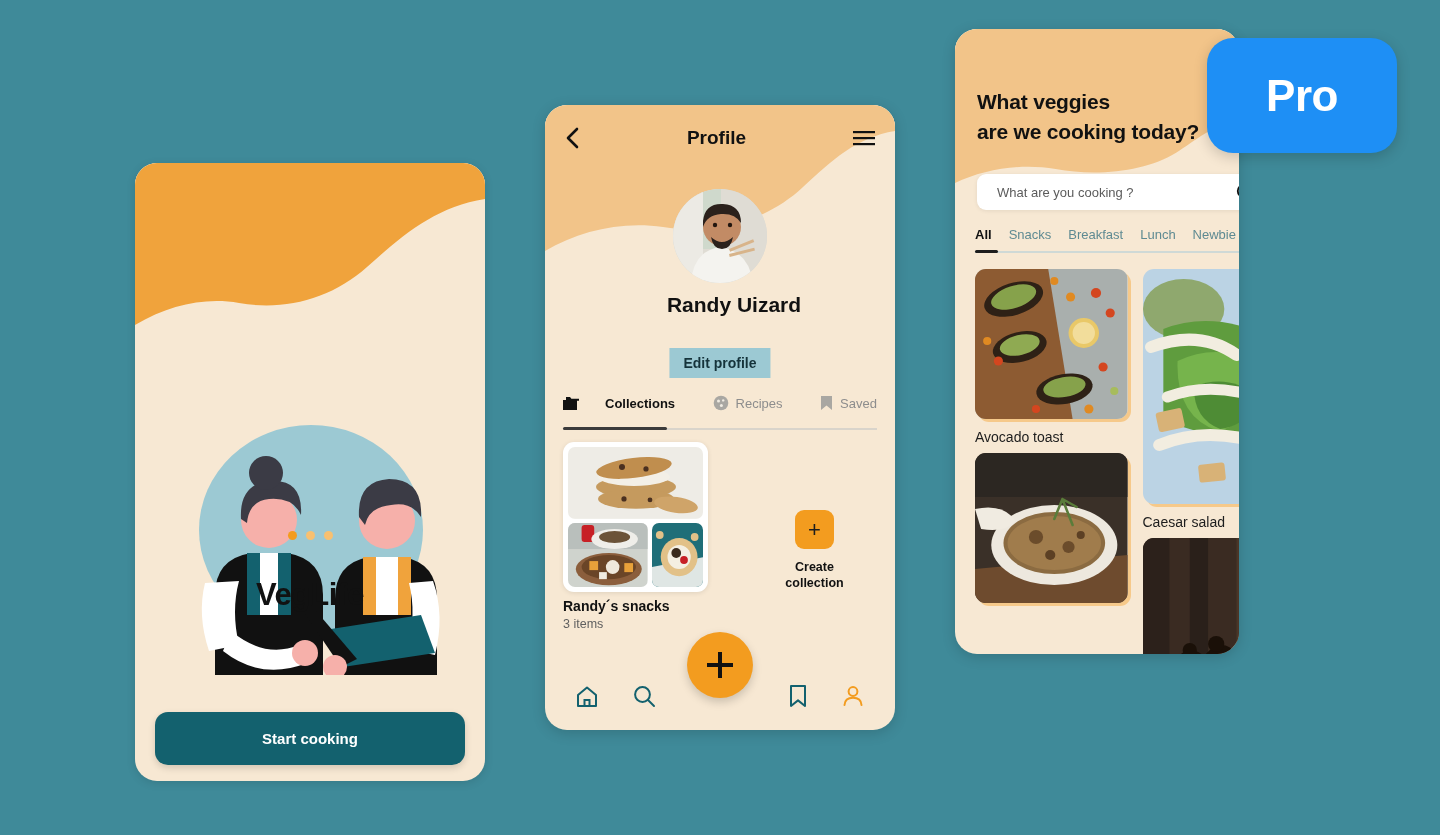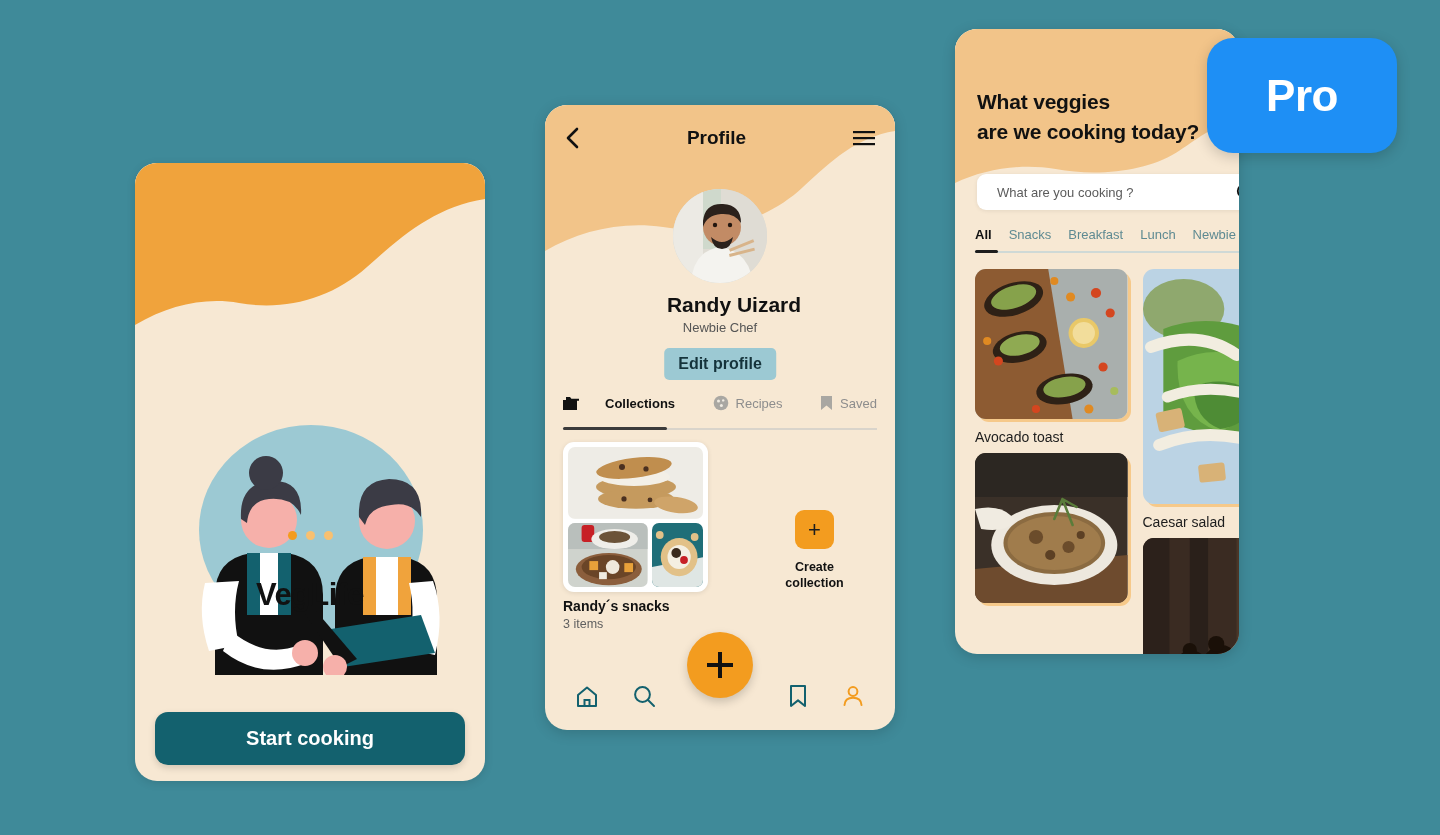--- a/index.html
+++ b/index.html
@@ -22,43 +22,43 @@
   .dots { position:absolute; top:368px; left:0; width:100%;
           display:flex; justify-content:center; gap:9px; }
   .dot { width:9px; height:9px; border-radius:50%; background:#F8C070; }
   .dot.active { background:#F39C1F; }
   .ob-title { position:absolute; top:414px; left:0; width:100%; text-align:center;
               font-size:31px; font-weight:bold; color:#111; letter-spacing:-.3px; }
   .ob-sub { position:absolute; top:468px; left:0; width:100%; text-align:center;
             font-size:14.5px; line-height:22px; color:#4a4a4a; }
   .ob-btn { position:absolute; left:20px; top:549px; width:310px; height:53px;
             border-radius:13px; background:#13616E; color:#fff; border:none;
-            font-family:inherit; font-size:20px; font-weight:bold; cursor:pointer;
+            font-family:inherit; font-size:15px; font-weight:bold; cursor:pointer;
             box-shadow:0 3px 7px rgba(0,0,0,.15); }
 
   
   #screen-profile { left:545px; top:105px; width:350px; height:625px;
         box-shadow:0 3px 14px rgba(0,0,0,.16); }
   .pf-wave { position:absolute; left:0; top:0; width:100%; height:200px; }
   .pf-topbar { position:absolute; top:0; left:0; width:100%; height:65px;
                display:flex; align-items:center; justify-content:space-between;
                padding:0 20px; }
   .pf-title { font-size:19px; font-weight:bold; color:#111; }
   .icon-btn { background:none; border:none; cursor:pointer; padding:0;
               display:flex; align-items:center; justify-content:center; }
   .avatar { position:absolute; top:84px; left:50%; transform:translateX(-50%);
             width:94px; height:94px; border-radius:50%; overflow:hidden;
             background:#d8d8d2; }
   .pf-name { position:absolute; top:188px; left:0; width:100%; text-align:center;
              font-size:21px; font-weight:bold; color:#111;padding-left:28px; }
   .pf-role { position:absolute; top:215px; left:0; width:100%; text-align:center;
              font-size:13px; color:#555; }
   .pf-edit { position:absolute; top:243px; left:50%; transform:translateX(-50%);
-             background:#9CC9D3; border:none; border-radius:5px; cursor:pointer;
-             padding:7px 14px; font-family:inherit; font-size:16px;
+             background:#9CC9D3; border:none; border-radius:0; cursor:pointer;
+             padding:7px 14px; font-family:inherit; font-size:14px;
              font-weight:bold; color:#15333b; }
   .pf-tabs { position:absolute; top:290px; left:18px; width:314px;
              display:flex; justify-content:space-between; }
   .pf-tab { display:flex; align-items:center; gap:7px; padding-bottom:9px;
             cursor:pointer; font-size:13px; color:#8d8d8d; background:none;
             border:none; font-family:inherit; }
   .pf-tab.active { color:#111; font-weight:600;gap:25px; }
   .pf-tabline { position:absolute; top:323px; left:18px; width:314px; height:2px;
                 background:#d9d4cb; }
   .pf-tabline-active { position:absolute; top:322px; left:18px; width:104px;
@@ -214,21 +214,20 @@
       <path d="M30 32 Q32 14 50 15 Q68 16 68 34 Q62 24 48 25 Q34 26 30 38 Z" fill="#2b211c"></path>
       <path d="M38 48 Q49 58 60 48 Q58 60 49 60 Q40 60 38 48 Z" fill="#2b211c"></path>
       <circle cx="42" cy="36" r="2.2" fill="#22160f"></circle>
       <circle cx="57" cy="36" r="2.2" fill="#22160f"></circle>
       <rect x="56" y="60" width="26" height="3" fill="#d8b48a" transform="rotate(-22 56 60)"></rect>
       <rect x="56" y="65" width="26" height="3" fill="#d8b48a" transform="rotate(-14 56 65)"></rect>
     </svg>
   </div>
 
   <div class="pf-name">Randy Uizard</div>
-  <div class="pf-role">Newbie Chef</div>
   <button class="pf-edit">Edit profile</button>
 
   <div class="pf-tabs">
     <button class="pf-tab active">
       <svg width="17" height="15" viewBox="0 0 17 15">
         <path d="M3 1 h4 l1.4 1.8 H16 v2 H3 Z" fill="#111"></path>
         <path d="M0 4 h14 v10 H0 Z" rx="1.5" fill="#111"></path>
       </svg>
       <span>Collections</span>
     </button>

